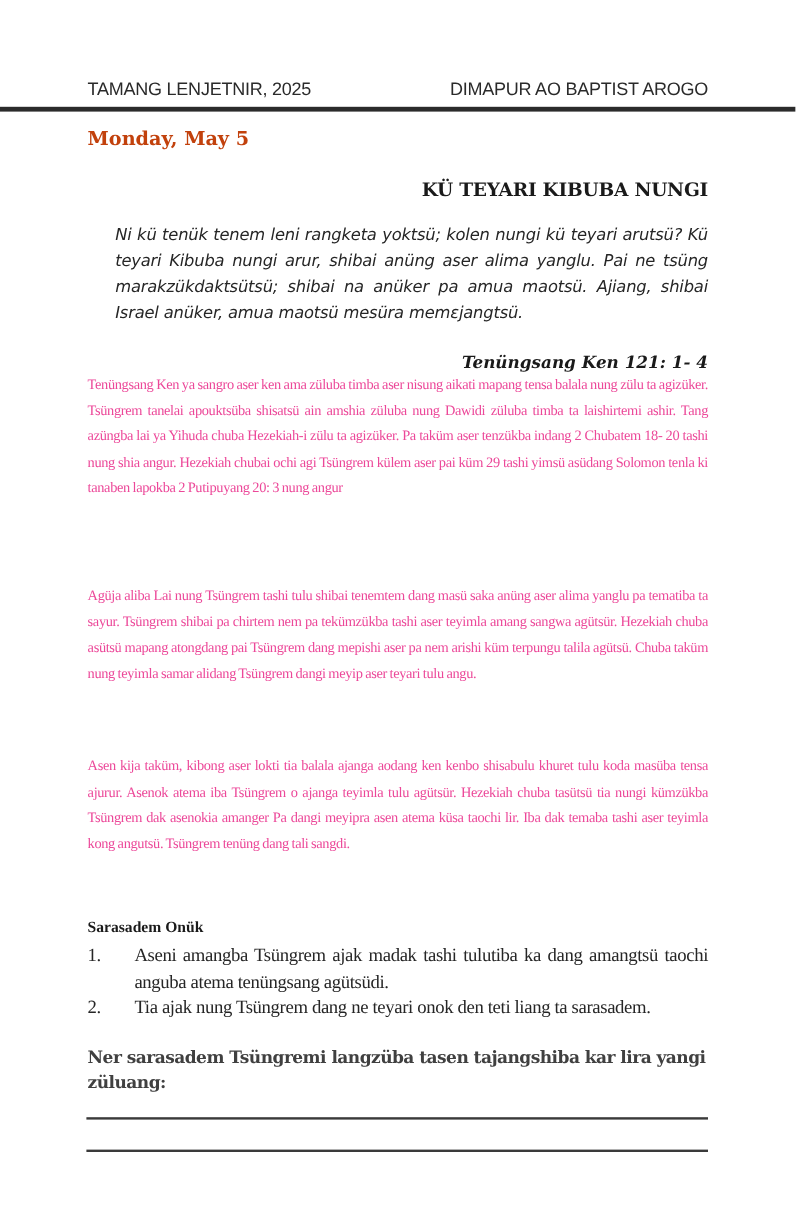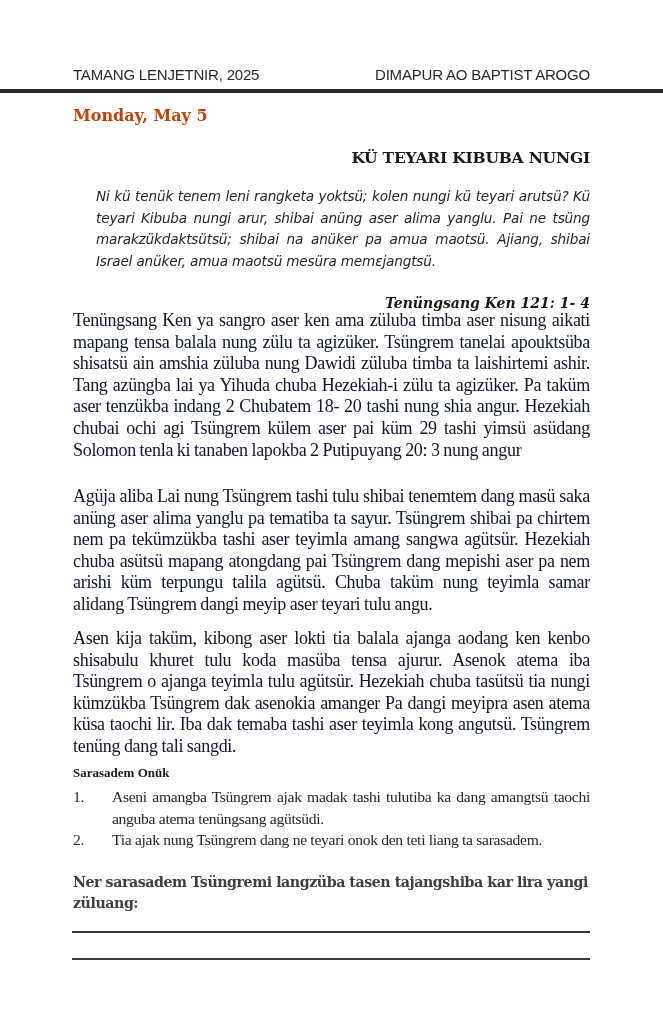--- a/index.html
+++ b/index.html
@@ -79,25 +79,25 @@
     font-weight: bold;
     font-size: 14px;
     color: #1a1a1a;
     margin-top: 22px;
   }
   .body-text {
     position: absolute;
     left: 73px;
     right: 73px;
     font-family: "Liberation Serif", serif;
-    font-size: 18px;
+    font-size: 12px;
     line-height: 21.6px;
     text-align: justify;
     text-align-last: left;
-    color: #0f172a;
+    color: #ec4899;
     letter-spacing: -0.3px;
     word-spacing: -0.5px;
   }
   .p1 { top: 310px; }
   .p2 { top: 486px; }
   .p3 { top: 628px; }
   .section-heading {
     position: absolute;
     left: 73px;
     top: 765px;

